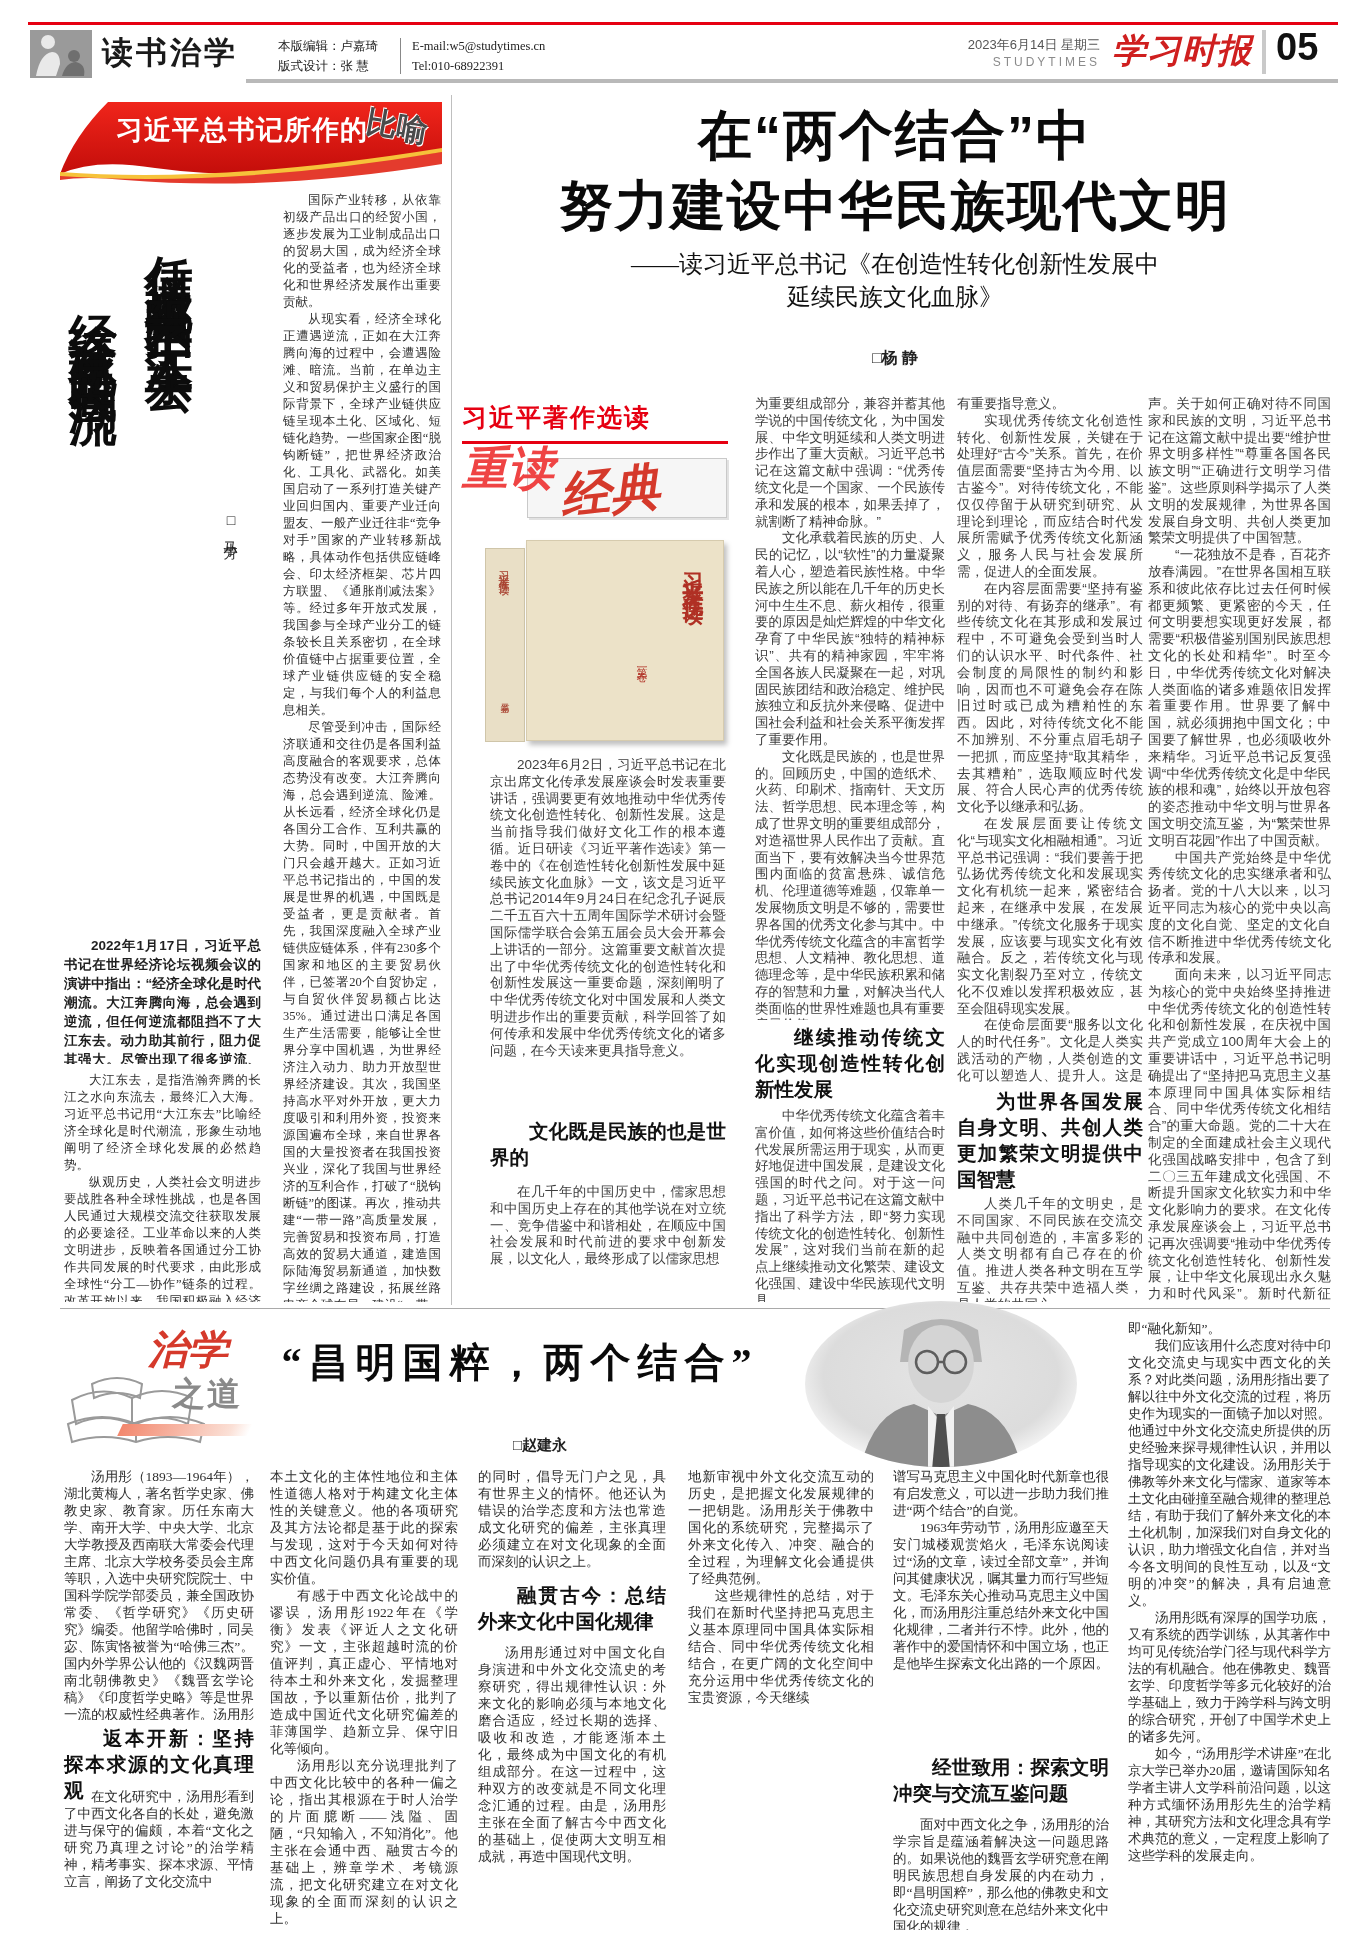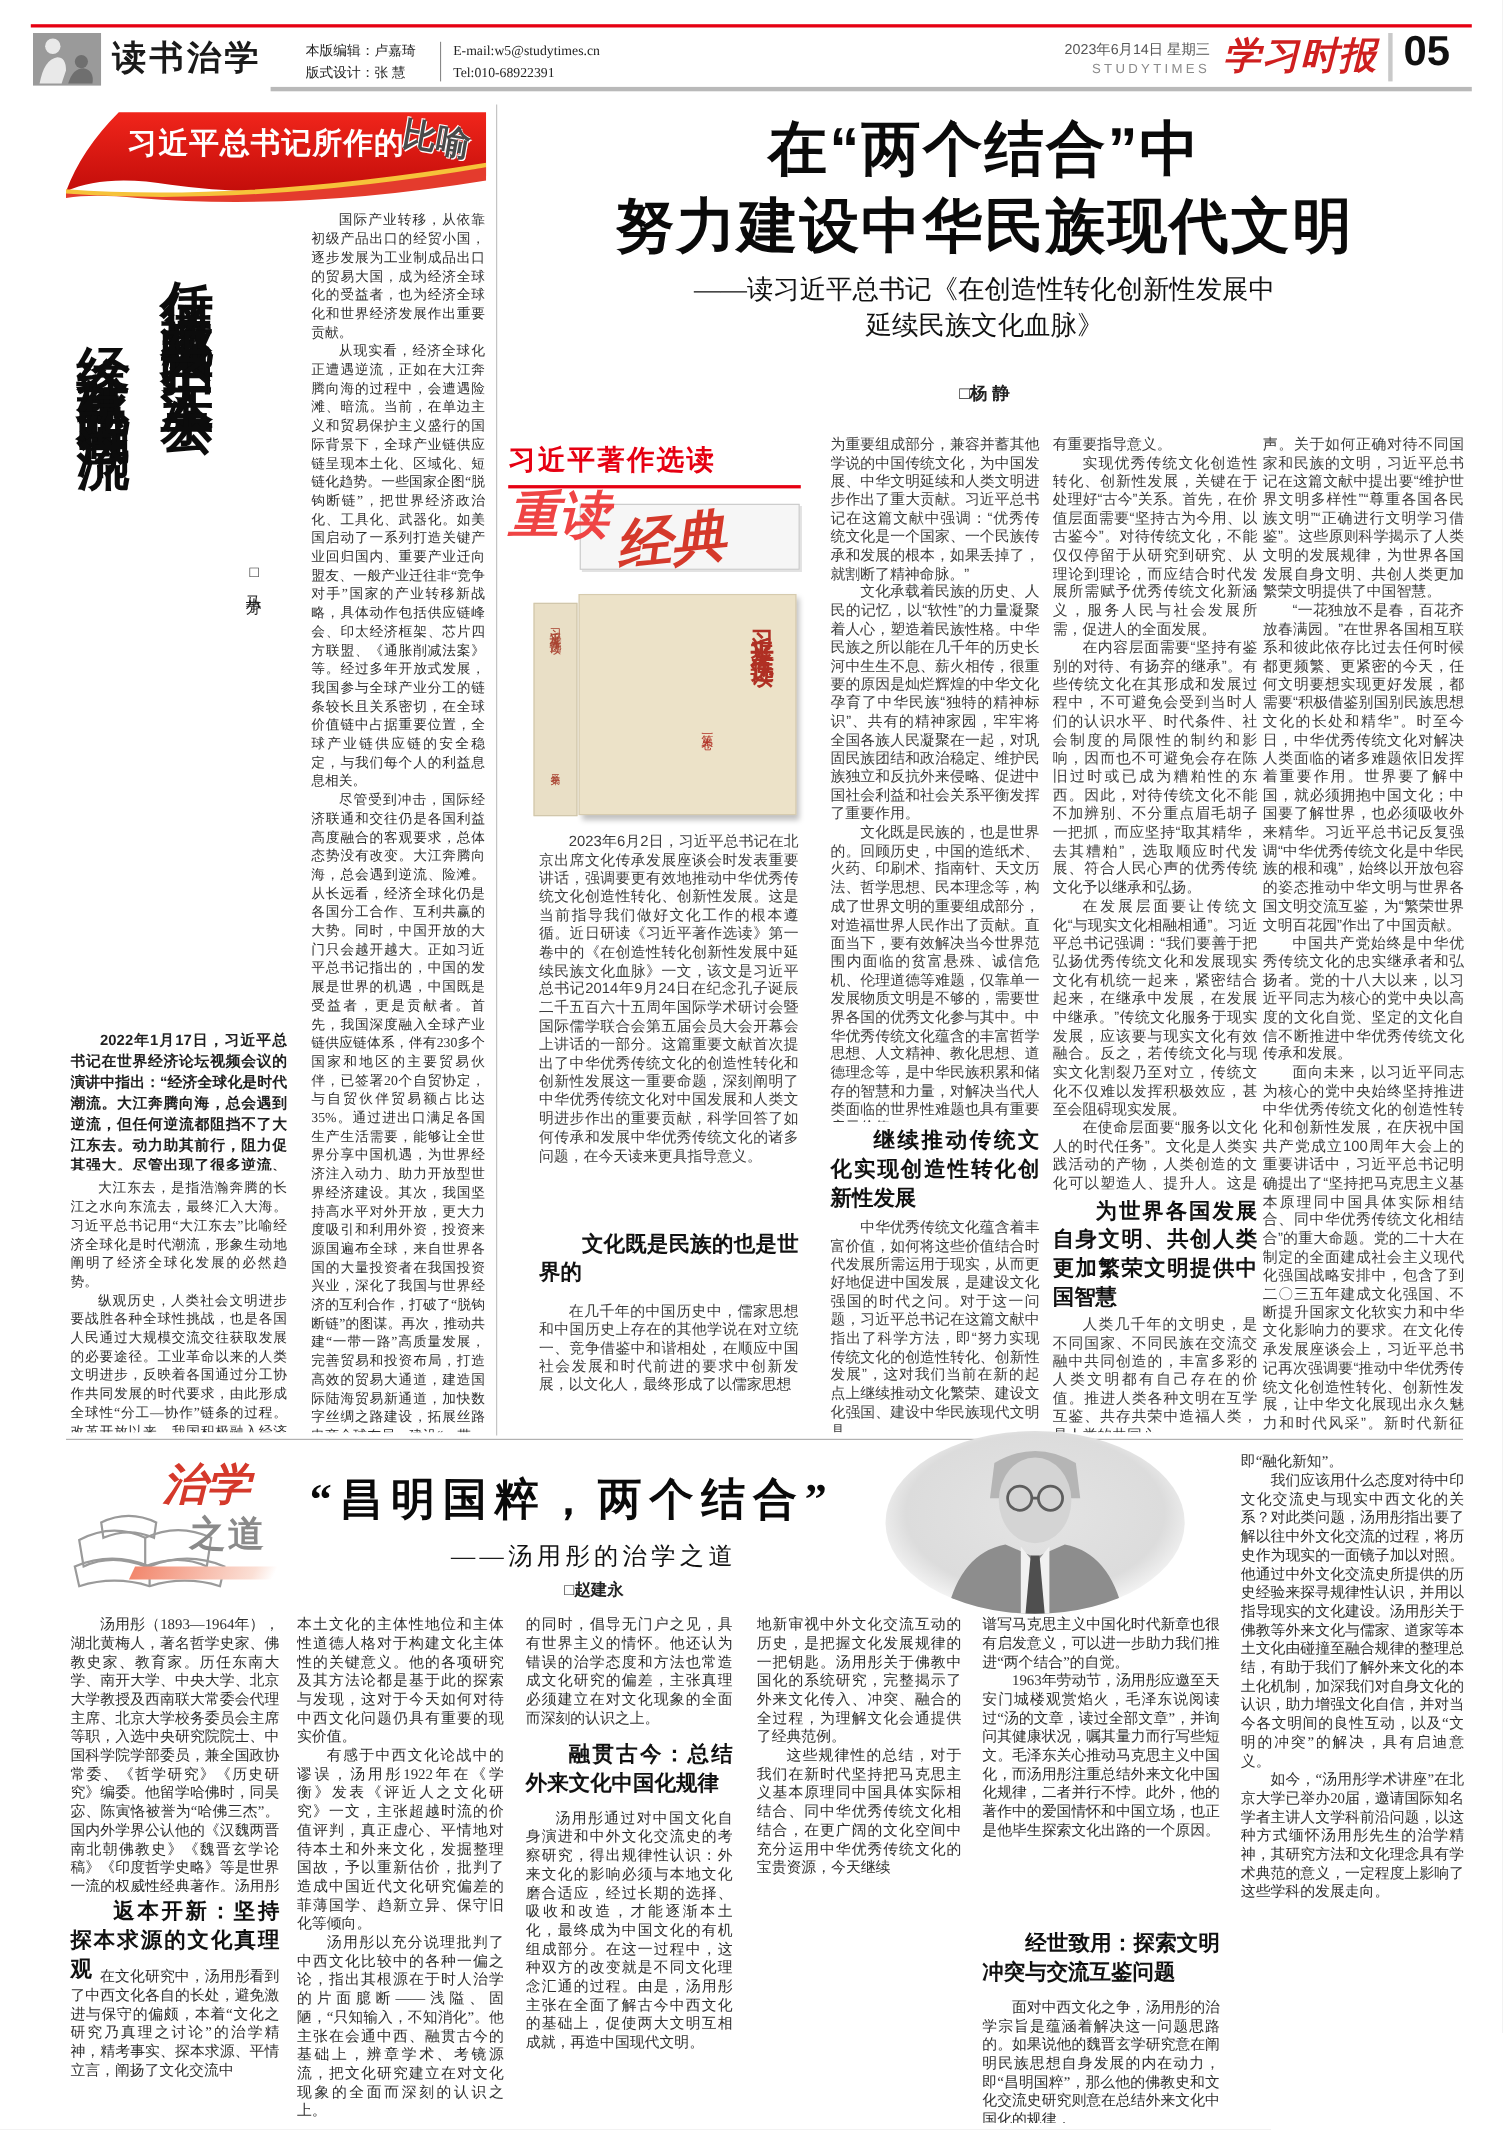--- a/index.html
+++ b/index.html
@@ -227,21 +227,20 @@
         <path d="M74,84 L74,102"></path>
         <path d="M30,44 Q55,32 80,44 L78,58 Q55,48 32,58 Z"></path>
       </g>
     </svg>
   </div>
   <div class="abs zx-red">治学</div>
   <div class="abs zx-gray">之道</div>
   <div class="abs zx-swoosh"></div>
 
   <div class="abs bh1">“昌明国粹，两个结合”</div>
-  <div class="abs bh2">——汤用彤的治学之道</div>
   <div class="abs bby">□赵建永</div>
 
   <div class="abs portrait">
     <svg width="278" height="170" viewBox="0 0 278 170">
       <defs>
         <radialGradient id="pg" cx="50%" cy="45%" r="60%">
           <stop offset="0%" stop-color="#e4e4e4"></stop>
             <stop offset="72%" stop-color="#dcdcdc"></stop>
             <stop offset="100%" stop-color="#ffffff"></stop>
         </radialGradient>
@@ -295,16 +294,17 @@
       <p>1963年劳动节，汤用彤应邀至天安门城楼观赏焰火，毛泽东说阅读过“汤的文章，读过全部文章”，并询问其健康状况，嘱其量力而行写些短文。毛泽东关心推动马克思主义中国化，而汤用彤注重总结外来文化中国化规律，二者并行不悖。此外，他的著作中的爱国情怀和中国立场，也正是他毕生探索文化出路的一个原因。</p>
     </div>
   <div class="abs subhead" style="left:893px;top:1754px;width:216px;">经世致用：探索文明冲突与交流互鉴问题</div>
   <div class="abs col kai body-bot" style="left:893px;top:1816px;width:216px;height:114px;">
       <p>面对中西文化之争，汤用彤的治学宗旨是蕴涵着解决这一问题思路的。如果说他的魏晋玄学研究意在阐明民族思想自身发展的内在动力，即“昌明国粹”，那么他的佛教史和文化交流史研究则意在总结外来文化中国化的规律，</p>
     </div>
 
   <div class="abs col kai body-bot" style="left:1128px;top:1320px;width:203px;height:610px;">
       <p class="flush">即“融化新知”。</p>
       <p>我们应该用什么态度对待中印文化交流史与现实中西文化的关系？对此类问题，汤用彤指出要了解以往中外文化交流的过程，将历史作为现实的一面镜子加以对照。他通过中外文化交流史所提供的历史经验来探寻规律性认识，并用以指导现实的文化建设。汤用彤关于佛教等外来文化与儒家、道家等本土文化由碰撞至融合规律的整理总结，有助于我们了解外来文化的本土化机制，加深我们对自身文化的认识，助力增强文化自信，并对当今各文明间的良性互动，以及“文明的冲突”的解决，具有启迪意义。</p>
+      <p>汤用彤既有深厚的国学功底，又有系统的西学训练，从其著作中均可见传统治学门径与现代科学方法的有机融合。他在佛教史、魏晋玄学、印度哲学等多元化较好的治学基础上，致力于跨学科与跨文明的综合研究，开创了中国学术史上的诸多先河。</p>
       <p>如今，“汤用彤学术讲座”在北京大学已举办20届，邀请国际知名学者主讲人文学科前沿问题，以这种方式缅怀汤用彤先生的治学精神，其研究方法和文化理念具有学术典范的意义，一定程度上影响了这些学科的发展走向。</p>
     </div>
 
 </div>
 
 </body></html>

